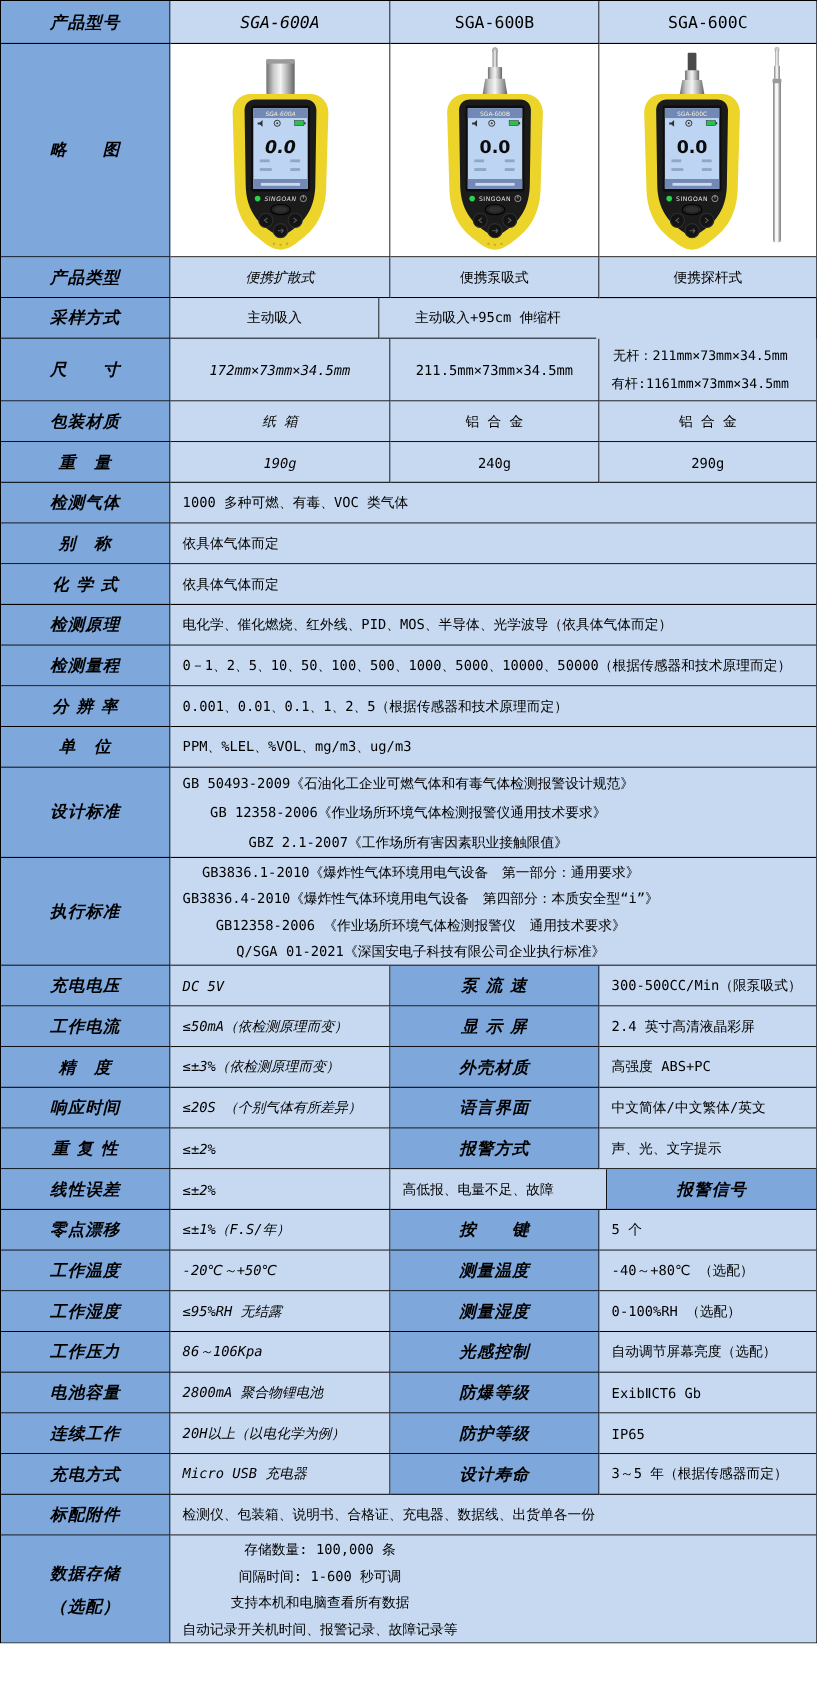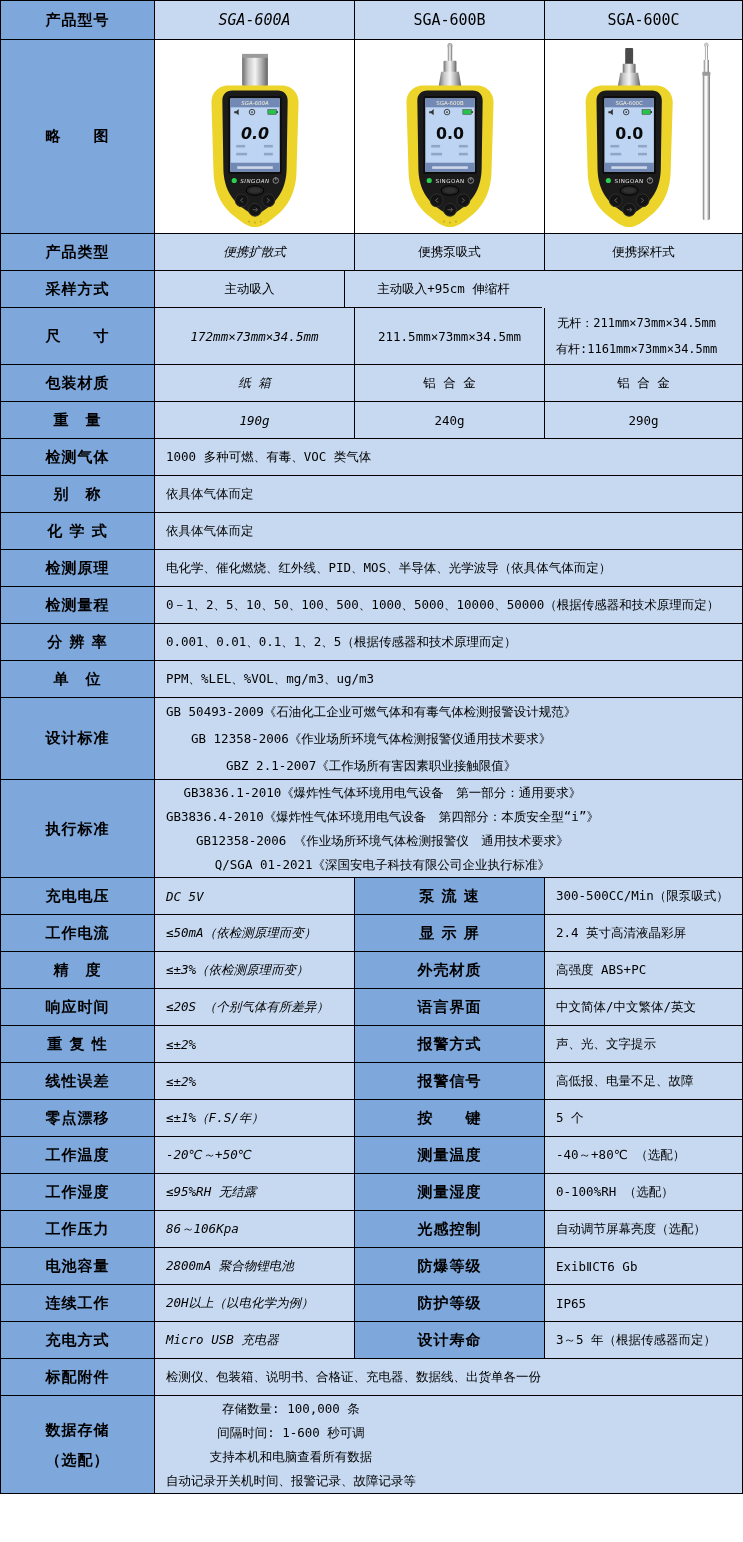--- a/index.html
+++ b/index.html
@@ -18,20 +18,21 @@
   .cell:last-child{border-right:none;}
   .row:last-child .cell{border-bottom:none;}
   .c1{width:154px;justify-content:center;text-align:center;}
   .c2{width:200px;font-style:italic;}
   .c3{width:190px;justify-content:center;text-align:center;}
   .c4{width:197px;}
   .cfull{width:587px;}
   .lab{
     background:#7ea7db;font-weight:700;font-size:15px;
     letter-spacing:1px;
+    font-style:italic;
   }
   .val{
     background:#c7d9f1;font-size:12.5px;
     font-family:"DejaVu Sans Mono","DejaVu Sans",monospace;
   }
   .cen{justify-content:center;text-align:center;}
   .left{justify-content:flex-start;text-align:center;padding-left:11px;padding-right:4px;}
   .pre{white-space:pre-line;}
   
   .r-h .cell{height:39px;}
@@ -347,22 +348,22 @@
     </div>
     <div class="row r-s">
       <div class="cell lab c1">重 复 性</div>
       <div class="cell val left c2">≤±2%</div>
       <div class="cell lab c3">报警方式</div>
       <div class="cell val left c4">声、光、文字提示</div>
     </div>
     <div class="row r-s">
       <div class="cell lab c1">线性误差</div>
       <div class="cell val left c2">≤±2%</div>
+      <div class="cell val left c4">高低报、电量不足、故障</div>
       <div class="cell lab c3">报警信号</div>
-      <div class="cell val left c4">高低报、电量不足、故障</div>
     </div>
     <div class="row r-s">
       <div class="cell lab c1">零点漂移</div>
       <div class="cell val left c2">≤±1%（F.S/年）</div>
       <div class="cell lab c3">按　　键</div>
       <div class="cell val left c4">5 个</div>
     </div>
     <div class="row r-s">
       <div class="cell lab c1">工作温度</div>
       <div class="cell val left c2">-20℃～+50℃</div>

